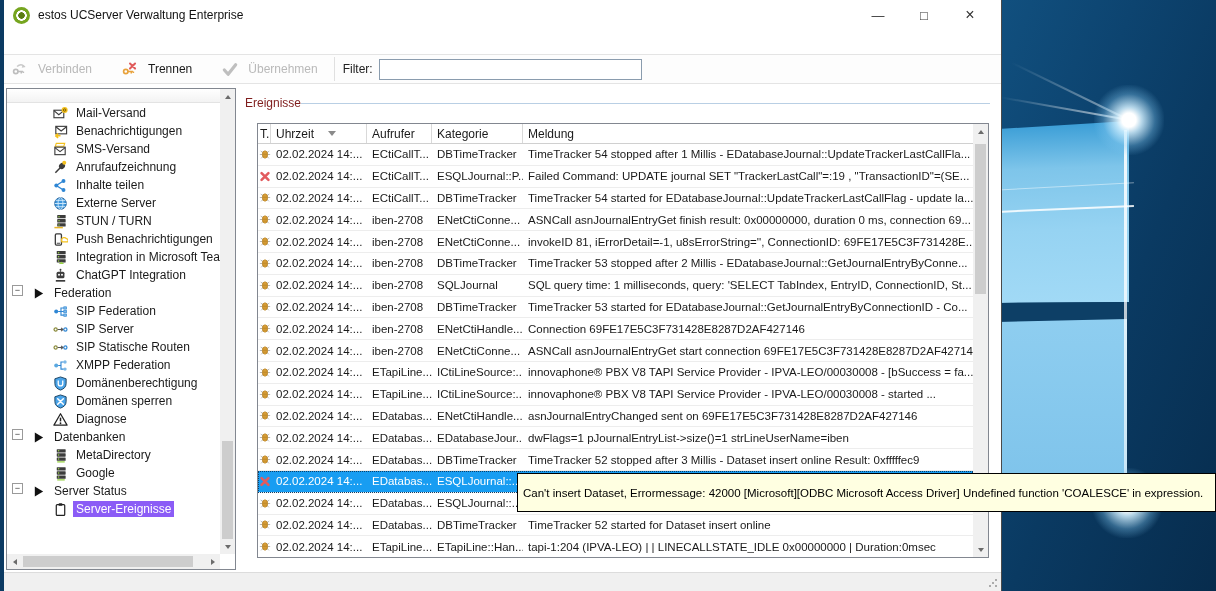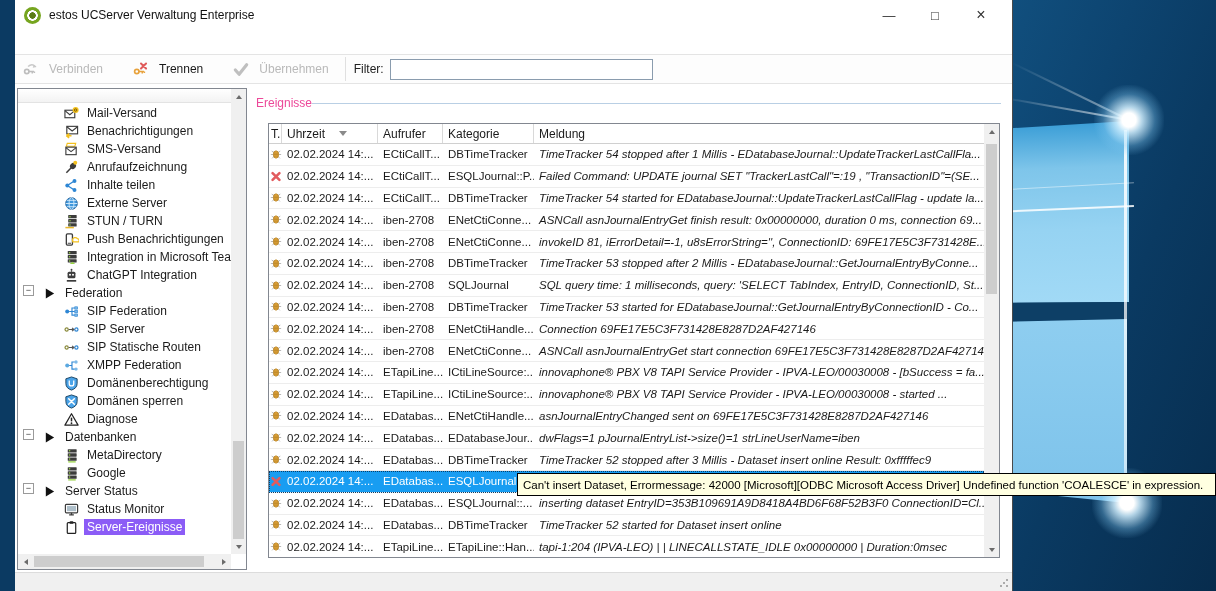--- a/index.html
+++ b/index.html
@@ -21,21 +21,21 @@
       background:linear-gradient(180deg,#a6dcf7 0%,#92d0f1 55%,#7cc2ea 100%); }
   .edge-right { left:126px; top:130px; width:3px; height:373px; background:linear-gradient(180deg,rgba(255,255,255,.9),rgba(255,255,255,.55)); filter:blur(.4px); }
   .beamA { left:0; top:119px; width:131px; height:2px; background:linear-gradient(90deg,rgba(255,255,255,0),rgba(255,255,255,.8)); transform:rotate(26deg); transform-origin:right center; opacity:.7; }
   .beamB { left:0; top:119px; width:131px; height:1.5px; background:linear-gradient(90deg,rgba(255,255,255,0),rgba(255,255,255,.9)); transform:rotate(10deg); transform-origin:right center; opacity:.8; }
   .glow-top { left:96px; top:85px; width:70px; height:70px;
       background:radial-gradient(circle,#ffffff 0 7px,rgba(210,240,255,.85) 13px,rgba(130,200,240,.35) 26px,transparent 36px); }
   .glow-bottom { left:94px; top:468px; width:70px; height:70px;
       background:radial-gradient(circle,#ffffff 0 7px,rgba(210,240,255,.85) 13px,rgba(130,200,240,.35) 26px,transparent 36px); }
 
   
-  .app { position:absolute; left:15px; top:0; width:998px; height:591px; background:#ffffff; border-right:1px solid #4a4a4a; }
+  .app { position:absolute; left:4px; top:0; width:998px; height:591px; background:#ffffff; border-right:1px solid #4a4a4a; }
   .titlebar { position:absolute; left:0; top:0; width:100%; height:30px; background:#ffffff; display:flex; align-items:center; }
   .app-logo { width:17px; height:17px; border-radius:50%; margin:0 8px 0 9px;
       background:radial-gradient(circle,#5a7d14 0 3px,#ffffff 3.5px 5px,#76a51f 5.5px 100%); }
   .title-text { font-size:12px; color:#111; }
   .win-controls { position:absolute; right:8px; top:0; height:30px; display:flex; }
   .win-btn { width:46px; height:30px; display:flex; align-items:center; justify-content:center; font-size:13px; color:#333; }
   .win-btn.close { font-size:16px; }
 
   .menubar { position:absolute; left:0; top:30px; width:100%; height:24px; background:#ffffff; display:flex; align-items:center; padding-left:4px; }
   .menu-item { padding:3px 10px; color:#1a1a1a; }
@@ -75,47 +75,47 @@
   .hscroll { position:absolute; left:0; bottom:0; right:15px; height:15px; background:#f0f0f0; }
   .hscroll .sb-arrow { position:absolute; top:0; width:15px; height:15px; display:flex; align-items:center; justify-content:center; }
   .hscroll .thumb { position:absolute; top:2px; height:11px; background:#cdcdcd; }
   .tri { width:0; height:0; border:3.5px solid transparent; }
   .tri.up   { border-bottom:4.5px solid #6b6b6b; margin-top:-3px; }
   .tri.down { border-top:4.5px solid #6b6b6b; margin-bottom:-3px; }
   .tri.left { border-right:4.5px solid #6b6b6b; margin-left:-3px; }
   .tri.right{ border-left:4.5px solid #6b6b6b; margin-right:-3px; }
 
   
-  .group-label { position:absolute; left:241px; top:96px; color:#ec4899; background:#fff; padding-right:4px; }
+  .group-label { position:absolute; left:241px; top:96px; color:#7f1d1d; background:#fff; padding-right:4px; }
   .group-line { position:absolute; left:297px; top:103px; width:689px; height:1px; background:#b9cfe4; }
 
   .etable { position:absolute; left:253px; top:123px; width:732px; height:435px; border:1px solid #828790; background:#fff; }
   .thead { position:absolute; left:0; top:0; right:15px; height:20px; display:flex; background:#fff; border-bottom:1px solid #d0d0d0; }
   .th { display:flex; align-items:center; padding-left:5px; border-right:1px solid #d9d9d9; height:100%; overflow:hidden; white-space:nowrap; }
   .thead .i0 { width:13px; padding-left:2px; }
   .thead .i1 { width:96px;text-align:right; }
   .thead .i2 { width:65px; }
   .thead .i3 { width:91px; }
   .thead .i4 { flex:1; border-right:none; }
   .sort-arrow { width:0; height:0; border:4px solid transparent; border-top:5px solid #8a8a8a; margin-left:14px; margin-bottom:-4px; }
 
   .tbody { position:absolute; left:0; top:20px; right:15px; bottom:0; overflow:hidden; }
   .trow { display:flex; align-items:center; height:21.8px; border-bottom:1px solid #ededed; font-size:11.5px; white-space:nowrap; }
   .trow .cell { overflow:hidden; white-space:nowrap; padding-left:5px; }
   .cell-icon { width:13px; padding-left:1px !important; display:flex; align-items:center; overflow:visible !important; }
   .cell-time { width:96px; }
   .cell-caller { width:65px; }
   .cell-cat { width:91px; }
-  .cell-msg { flex:1;font-style:italic; }
+  .cell-msg { flex:1; }
   .trow.selected { background:#189df2; color:#fff; outline:1px dotted #0d3f66; outline-offset:-1px; }
 
   .etable .vscroll { bottom:0; }
 
   
-  .tooltip { position:absolute; left:517px; top:473px; width:699px; height:23px; background:#ffffe1; border:1px solid #000;
+  .tooltip { position:absolute; left:517px; top:473px; width:699px; height:39px; background:#ffffe1; border:1px solid #000;
              display:flex; align-items:center; padding-left:5px; font-size:11.5px; color:#000; white-space:nowrap; overflow:hidden; z-index:50; }
 
   svg { display:block; }
 </style>
 </head>
 <body>
 
 <div class="desktop">
   <div class="wp pane-top"></div>
   <div class="wp streak1"></div>
@@ -454,31 +454,20 @@
     <span class="tlabel">Google</span>
   </div>
         <div class="tree-item lvl1 i21">
     <span class="expander"></span>
     <span class="ticon">
             <svg width="13" height="13" viewBox="0 0 14 14">
               <path d="M3 1.5L12 7L3 12.5z" fill="#111"></path>
             </svg>
           </span>
     <span class="tlabel">Server Status</span>
-  </div>
-        <div class="tree-item lvl2 i22">
-
-    <span class="ticon">
-            <svg width="15" height="15" viewBox="0 0 16 16">
-              <rect x="1.5" y="2.5" width="13" height="9" rx="1" fill="#fff" stroke="#3c3c3c" stroke-width="1.3"></rect>
-              <rect x="3.2" y="4.2" width="9.6" height="5.6" fill="#aebfca"></rect>
-              <path d="M8 11.5v2M5.5 13.8h5" stroke="#3c3c3c" stroke-width="1.3"></path>
-            </svg>
-          </span>
-    <span class="tlabel">Status Monitor</span>
   </div>
         <div class="tree-item selected lvl2 i23">
 
     <span class="ticon">
             <svg width="15" height="15" viewBox="0 0 16 16">
               <rect x="3.5" y="2.8" width="9" height="11.5" rx="1" fill="#fff" stroke="#222" stroke-width="1.3"></rect>
               <rect x="6" y="1.2" width="4" height="2.8" rx=".9" fill="#222"></rect>
             </svg>
           </span>
     <span class="tlabel">Server-Ereignisse</span>

